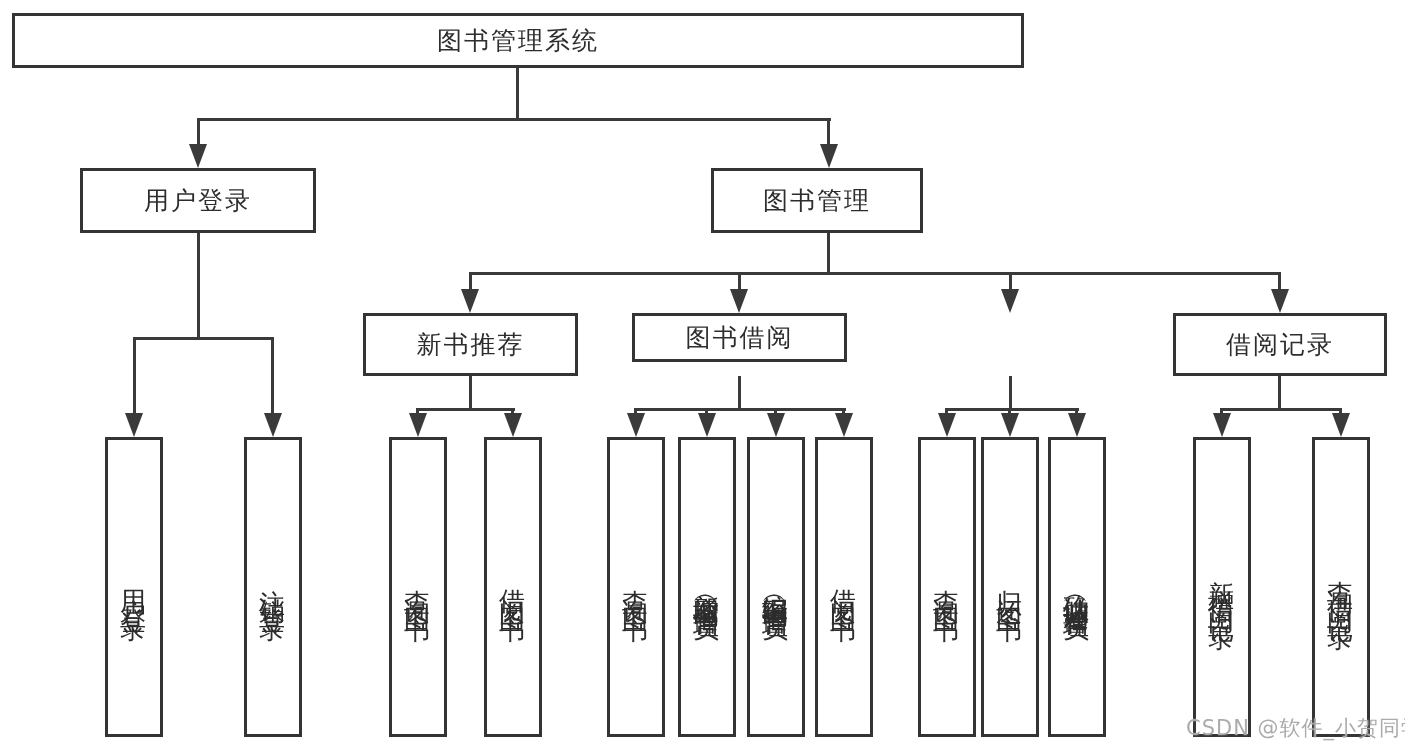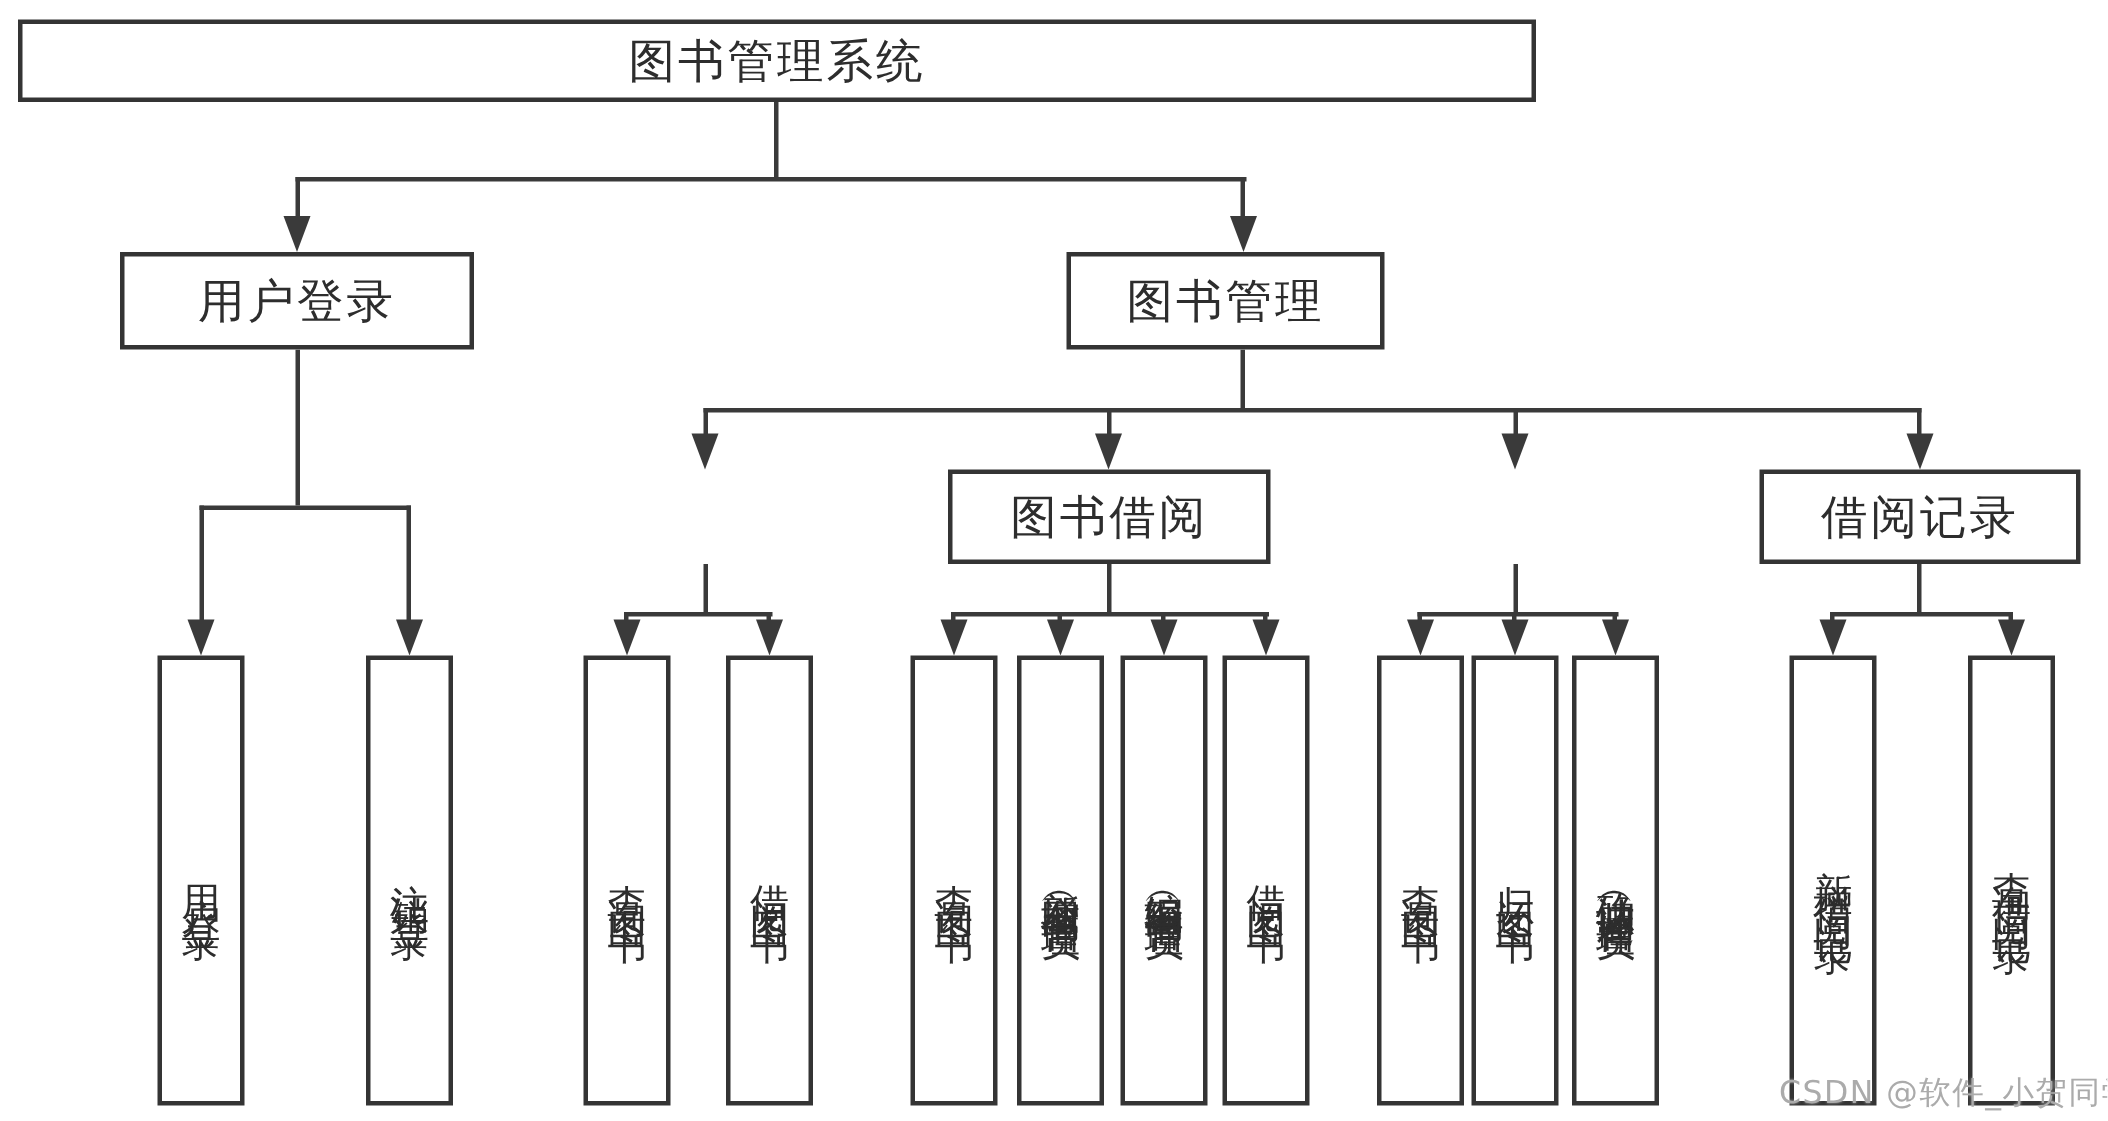--- a/index.html
+++ b/index.html
@@ -5,21 +5,21 @@
   html,body{margin:0;padding:0;background:#ffffff;}
   .canvas{
     position:relative;width:1405px;height:747px;background:#ffffff;
     font-family:"DejaVu Sans","Liberation Sans",sans-serif;
     color:#2d2d2d;overflow:hidden;
   }
   .box{
     position:absolute;box-sizing:border-box;
     border:3px solid #343434;background:#ffffff;
     display:flex;align-items:center;justify-content:center;
-    font-size:31px;letter-spacing:2px;color:#2d2d2d;
+    font-size:25px;letter-spacing:2px;color:#2d2d2d;
     z-index:2;
   }
   .vbox{
     writing-mode:vertical-lr;text-orientation:mixed;
     font-size:26px;letter-spacing:9px;
     width:58px;height:300px;top:437px;
   }
   .vbox.long{letter-spacing:3px;}
   .line{position:absolute;background:#3a3a3a;z-index:1;}
   .arrow{
@@ -96,21 +96,22 @@
   <div class="arrow" style="left:1001px;top:413px"></div>
   <div class="arrow" style="left:1068px;top:413px"></div>
   <div class="arrow" style="left:1213px;top:413px"></div>
   <div class="arrow" style="left:1332px;top:413px"></div>
 
   <div class="box" style="left:12px;top:13px;width:1012px;height:55px">图书管理系统</div>
 
   <div class="box" style="left:80px;top:168px;width:236px;height:65px">用户登录</div>
   <div class="box" style="left:711px;top:168px;width:212px;height:65px">图书管理</div>
 
-  <div class="box" style="left:632px;top:313px;width:215px;height:63px">图书借阅</div>
+  <div class="box" style="left:363px;top:313px;width:215px;height:63px">新书推荐</div>
+  <div class="box" style="left:632px;top:313px;width:215px;height:49px">图书借阅</div>
   <div class="box" style="left:1173px;top:313px;width:214px;height:63px">借阅记录</div>
 
   <div class="box vbox" style="left:105px">用户登录</div>
   <div class="box vbox" style="left:244px">注销登录</div>
 
   <div class="box vbox" style="left:389px">查询图书</div>
   <div class="box vbox" style="left:484px">借阅图书</div>
 
   <div class="box vbox" style="left:607px">查询图书</div>
   <div class="box vbox long" style="left:678px">新增图书（管理员）</div>

